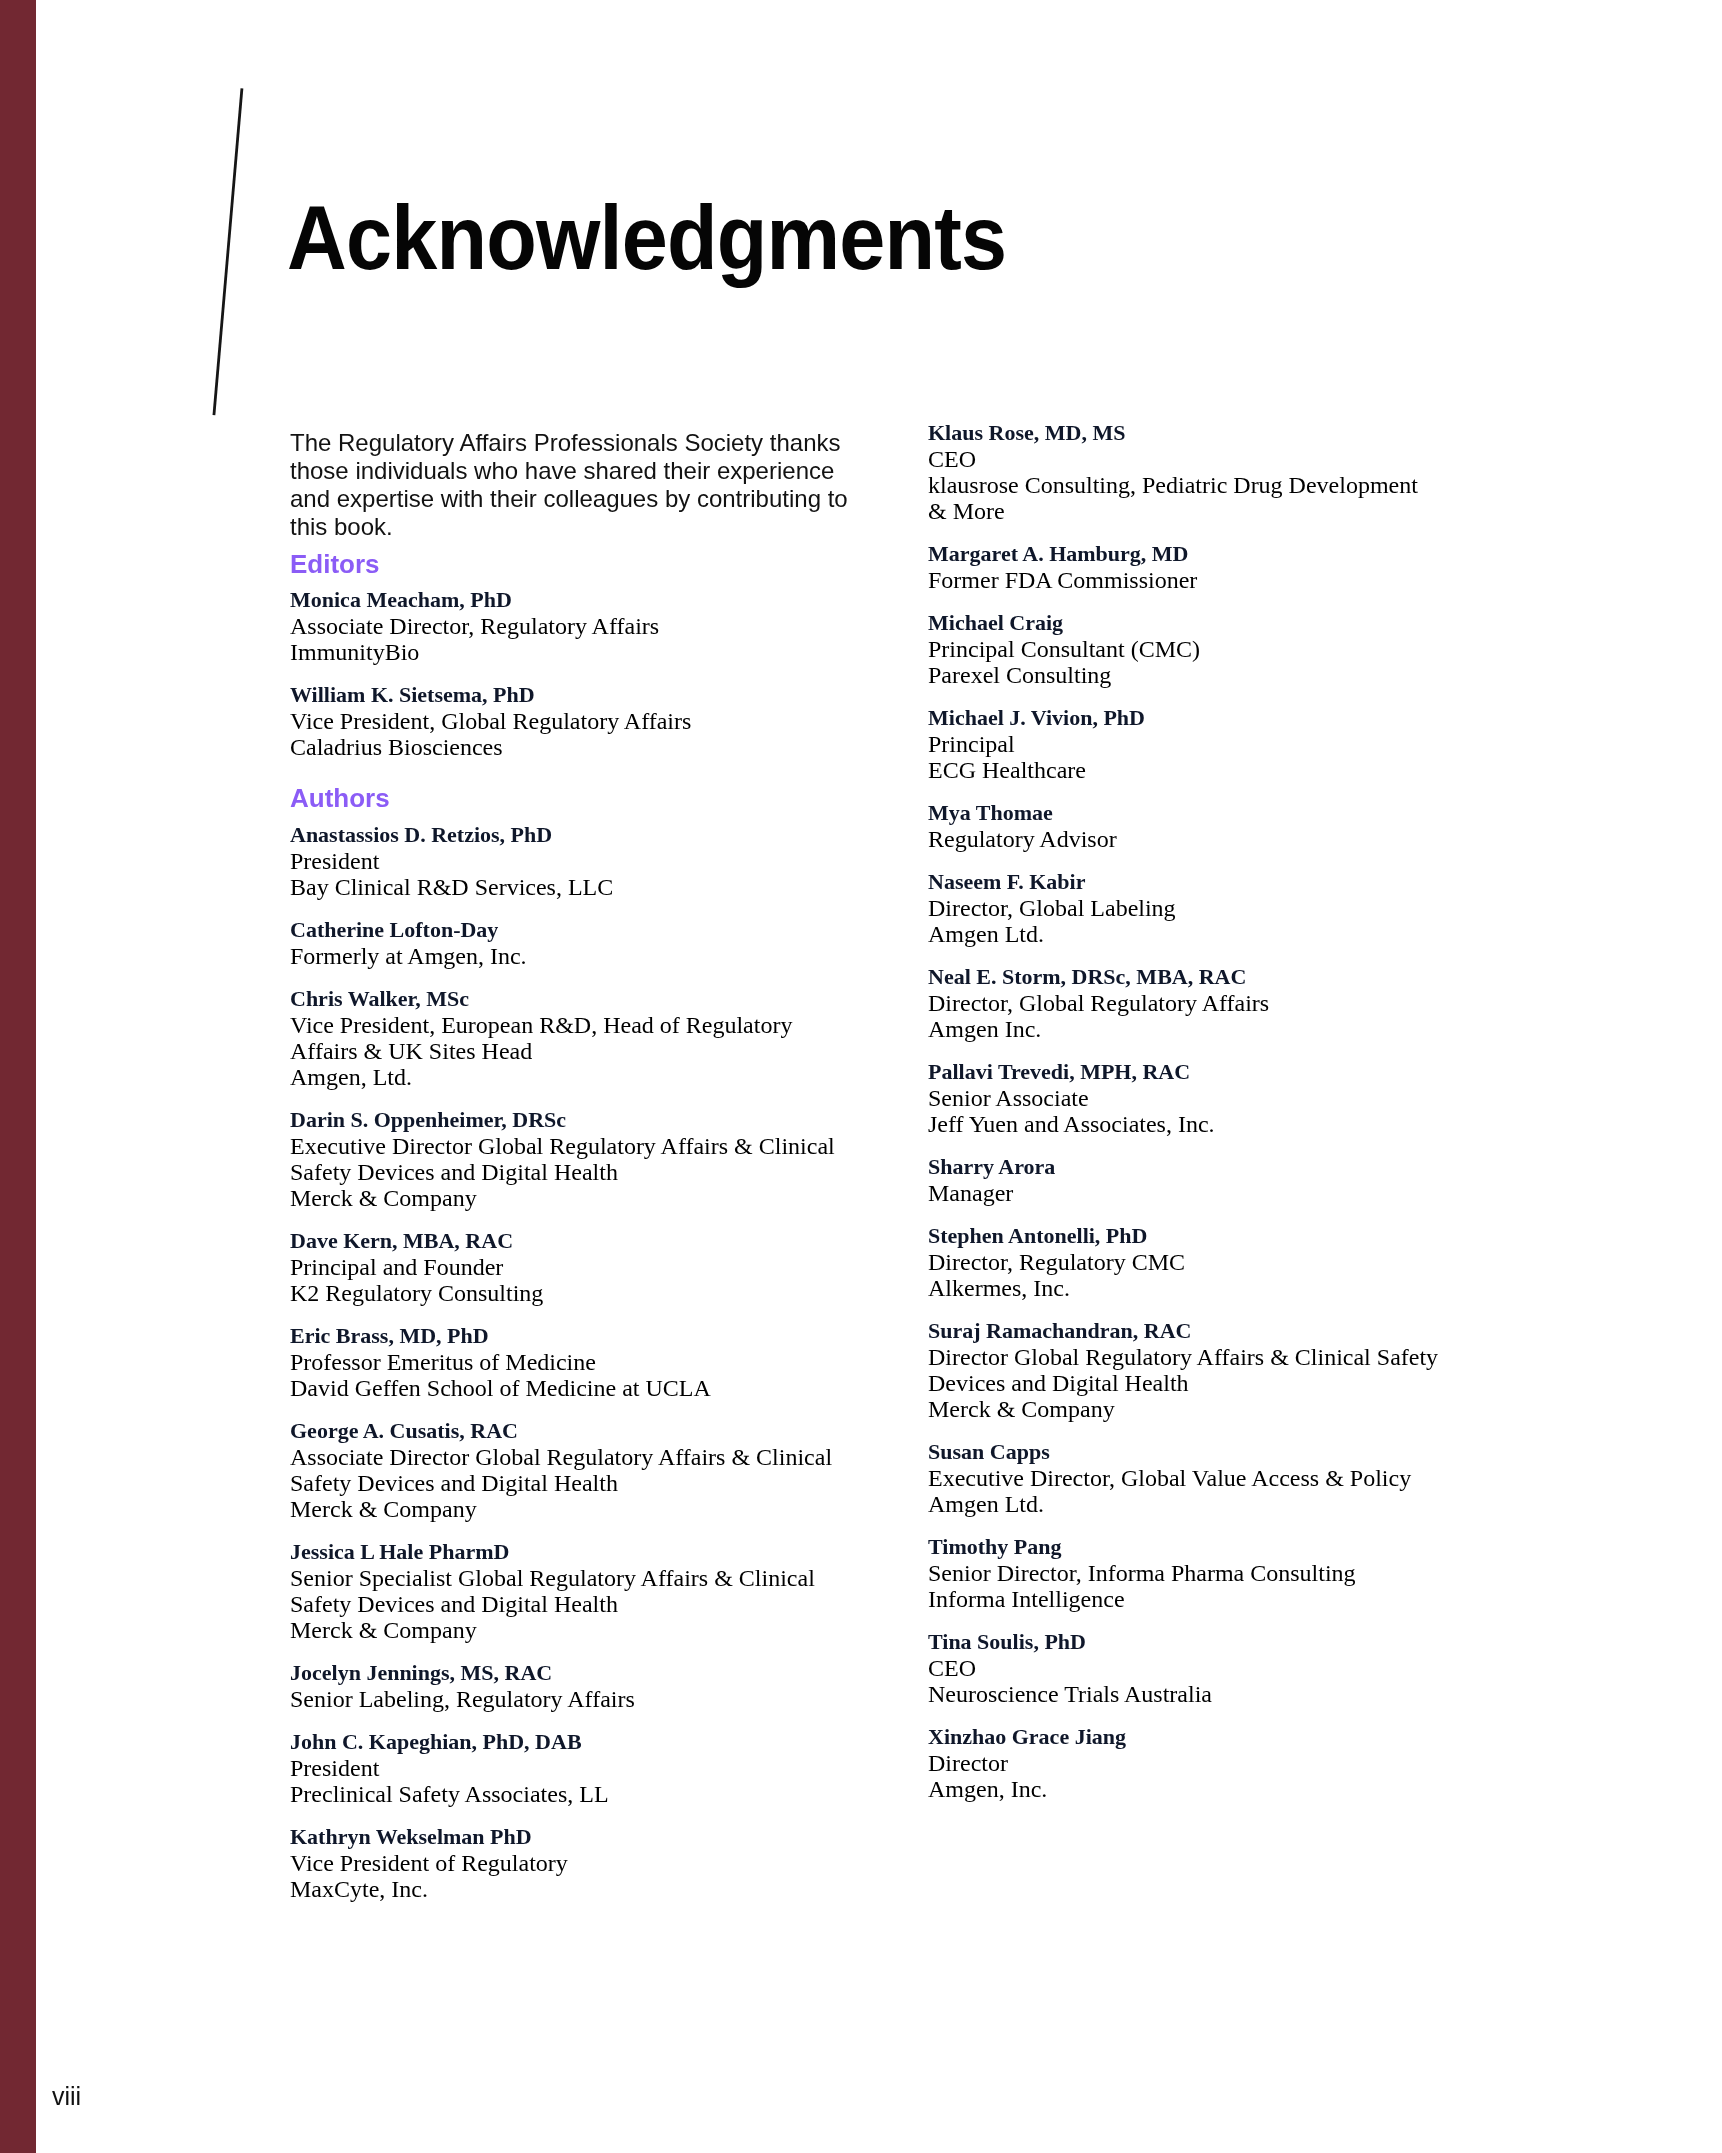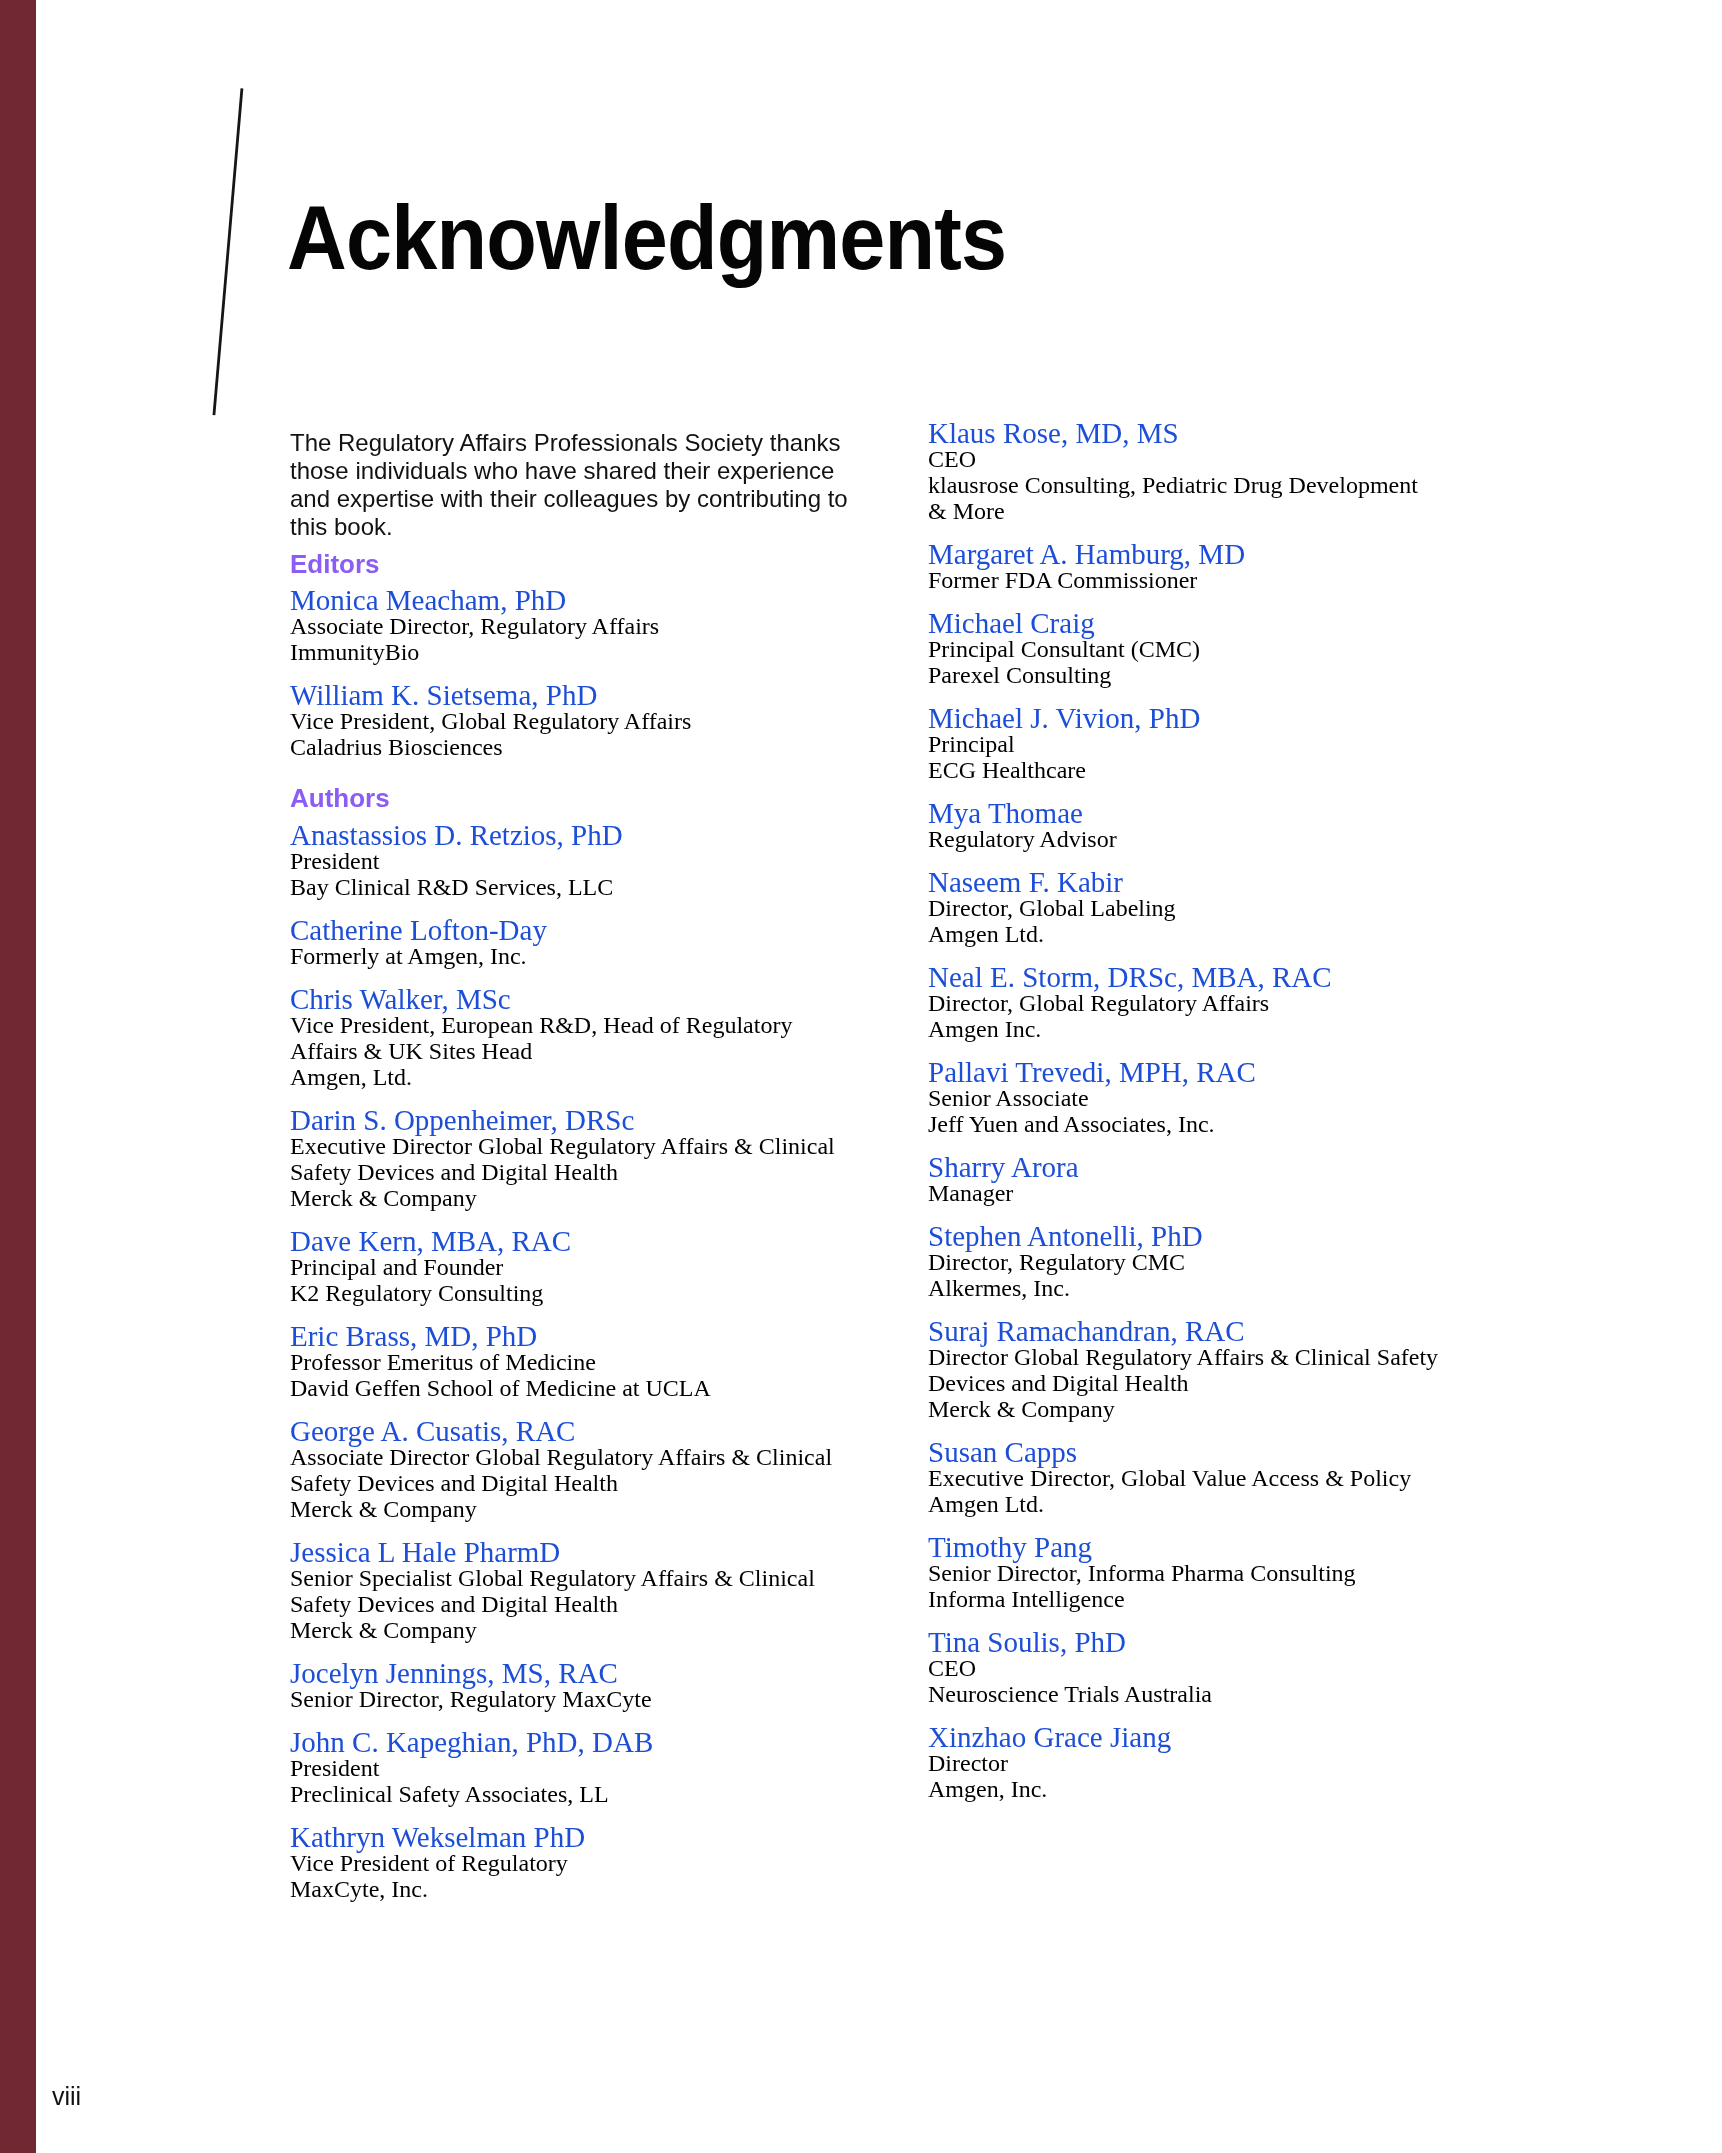--- a/index.html
+++ b/index.html
@@ -32,22 +32,22 @@
     font-size: 24px; line-height: 28px; color: #121212;
     white-space: nowrap;
   }
   .section-heading {
     font-family: "Liberation Sans", sans-serif;
     font-weight: bold; font-size: 26px; line-height: 28px;
     margin: 24px 0 9.4px 0; color: #8b5cf6;
   }
   .person { margin: 0 0 17px 0; }
   .pname {
-    font-weight: normal; font-size: 29px; line-height: 26px;
-    white-space: nowrap; color: #1d4ed8;
+    font-weight: bold; font-size: 22px; line-height: 26px;
+    white-space: nowrap; color: #0f172a;
   }
   .pline {
     font-size: 24px; line-height: 26px;
     white-space: nowrap; color: #000000;
   }
   .page-number {
     position: absolute; left: 52px; top: 2082px;
     font-family: "Liberation Sans", sans-serif;
     font-size: 25px; color: #111;
   }
@@ -121,21 +121,21 @@
         <div class="pline">Merck &amp; Company</div>
       </div>
       <div class="person">
         <div class="pname">Jessica L Hale PharmD</div>
         <div class="pline">Senior Specialist Global Regulatory Affairs &amp; Clinical</div>
         <div class="pline">Safety Devices and Digital Health</div>
         <div class="pline">Merck &amp; Company</div>
       </div>
       <div class="person">
         <div class="pname">Jocelyn Jennings, MS, RAC</div>
-        <div class="pline">Senior Director, Regulatory MaxCyte</div>
+        <div class="pline">Senior Labeling, Regulatory Affairs</div>
       </div>
       <div class="person">
         <div class="pname">John C. Kapeghian, PhD, DAB</div>
         <div class="pline">President</div>
         <div class="pline">Preclinical Safety Associates, LL</div>
       </div>
       <div class="person">
         <div class="pname">Kathryn Wekselman PhD</div>
         <div class="pline">Vice President of Regulatory</div>
         <div class="pline">MaxCyte, Inc.</div>

